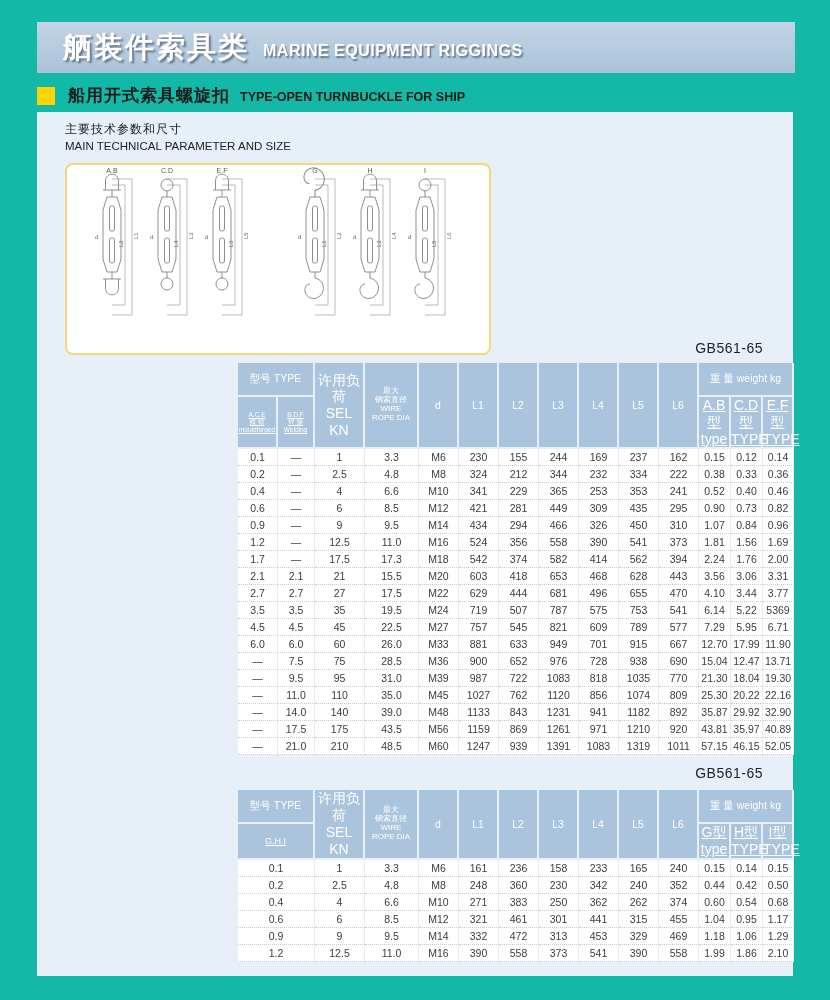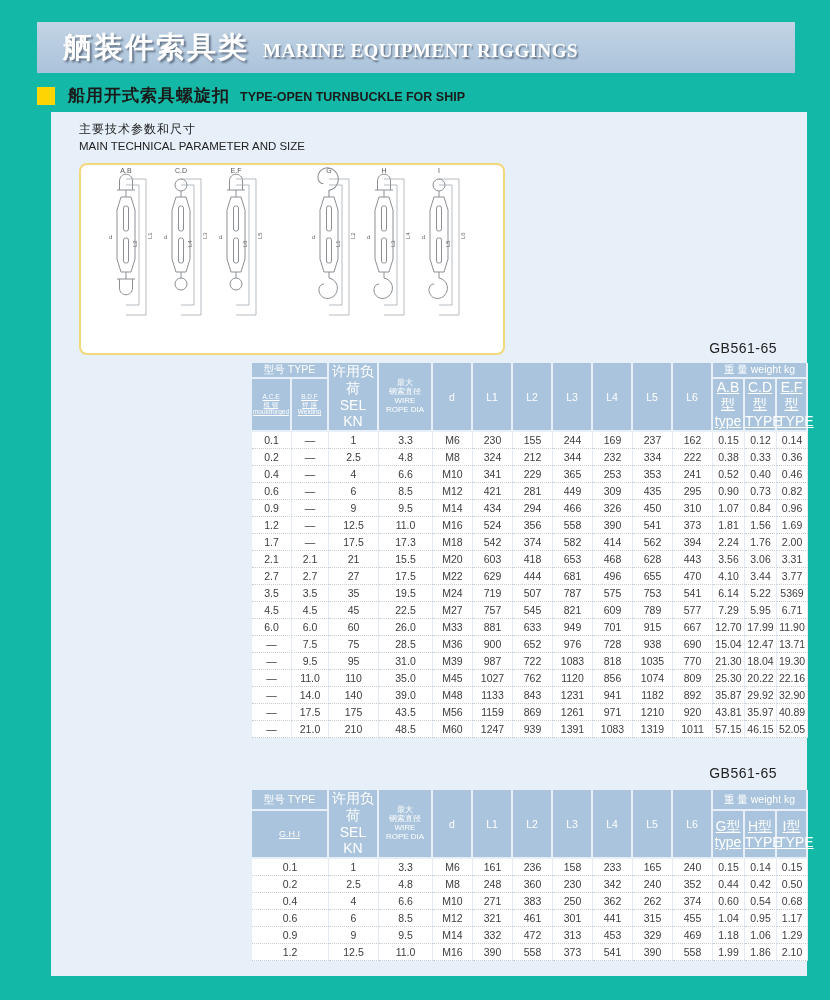--- a/index.html
+++ b/index.html
@@ -5,31 +5,31 @@
   * { margin:0; padding:0; box-sizing:border-box; }
   body { font-family:"Liberation Sans", sans-serif; background:#fff; }
   .page { position:relative; width:830px; height:1000px; background:#14b8a6; overflow:hidden; }
 
   
   .band { position:absolute; left:37px; top:22px; width:758px; height:51px;
           background:linear-gradient(#c3d4e5,#aac3da);
           display:flex; align-items:center; padding-left:26px; }
   .band-cn { font-size:29px; font-weight:bold; color:#fff;
              text-shadow:2px 2px 2px rgba(90,105,125,.85); letter-spacing:2px; }
-  .band-en { font-size:19px; font-weight:bold; color:#fff; margin-left:14px; margin-top:6px;
-             text-shadow:1.5px 1.5px 1.5px rgba(90,105,125,.85); letter-spacing:.5px;font-family:Liberation Serif, serif; }
+  .band-en { font-size:16px; font-weight:bold; color:#fff; margin-left:14px; margin-top:6px;
+             text-shadow:1.5px 1.5px 1.5px rgba(90,105,125,.85); letter-spacing:.5px; }
 
   
   .section { position:absolute; left:37px; top:84px; display:flex; align-items:center; }
   .bullet { width:18px; height:18px; background:#ffd403; }
   .sec-cn { font-size:17px; font-weight:bold; color:#1a1a1a; margin-left:13px; letter-spacing:1px; }
   .sec-en { font-size:12.5px; font-weight:bold; color:#1a1a1a; margin-left:10px; margin-top:3px; }
 
   
-  .panel { position:absolute; left:37px; top:112px; width:756px; height:864px; background:#e7f0f9;margin-left:14px; }
+  .panel { position:absolute; left:37px; top:112px; width:756px; height:864px; background:#e7f0f9; }
 
   .subtitle { position:absolute; left:28px; top:9px; color:#222; line-height:1.45; }
   .subtitle .cn { font-size:12px; letter-spacing:1px; }
   .subtitle .en { font-size:11.5px; }
 
   .diagram-box { position:absolute; left:28px; top:51px; width:426px; height:192px;
                  background:#fff; border:2px solid #f3d87b; border-radius:8px; }
   .diagram-box svg { display:block; }
   .fig-stroke { stroke:#8b8f94; fill:none; stroke-width:1; }
   .dim-stroke { stroke:#9aa0a6; fill:none; stroke-width:.7; }
@@ -41,21 +41,21 @@
   .std2 { top:653px; }
 
   table { border-collapse:separate; border-spacing:0; table-layout:fixed; width:556px; }
   .tbl { position:absolute; left:201px; }
   .tbl1 { top:251px; }
   .tbl2 { top:678px; }
 
   th { background:#a9c4dc; color:#fff; font-weight:normal; text-align:center;
        border-right:2px solid #e7f0f9; border-bottom:2px solid #e7f0f9;
        vertical-align:middle; padding:0; }
-  th.h1 { height:16px; font-size:10.5px; }
+  th.h1 { height:34px; font-size:10.5px; }
   th.h2 { height:31px; font-size:9px;text-decoration:underline; }
   th .tiny { font-size:6.5px; line-height:1.15; display:block; }
   th .sub2 { font-size:14px; line-height:1.2; display:block; }
   th .wire { font-size:8px; line-height:1.12; display:block; }
   td { background:#fff; color:#3c3c3c; font-size:10.5px; text-align:center; height:17px;
        border-right:1px solid #e4ebf2; border-bottom:1px dotted #c2cdd6; padding:0; }
 </style>
 </head>
 <body>
 

